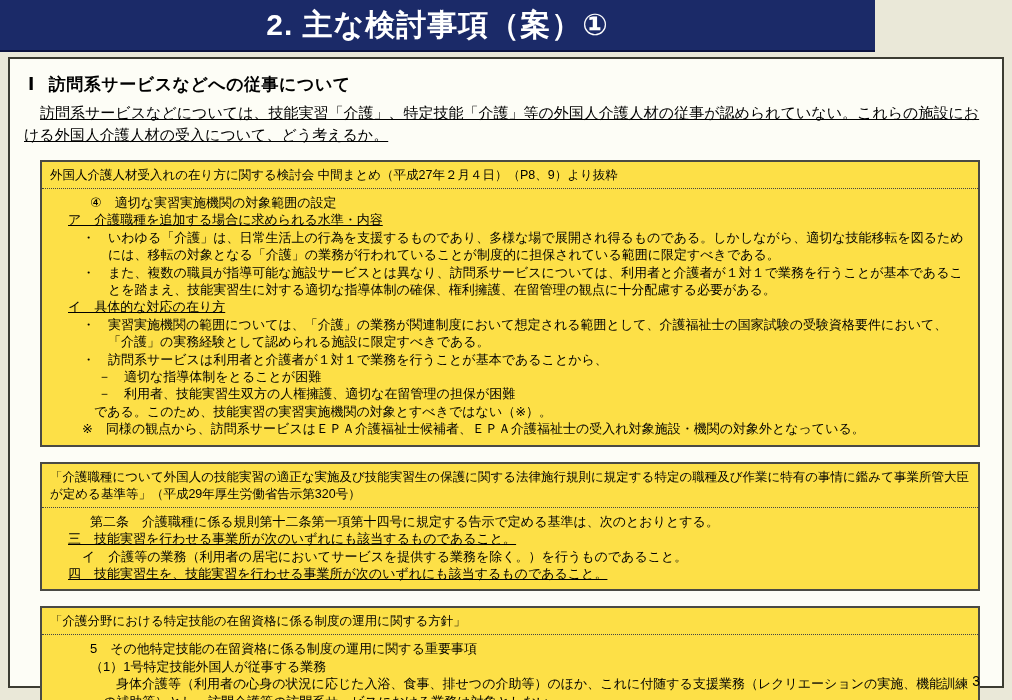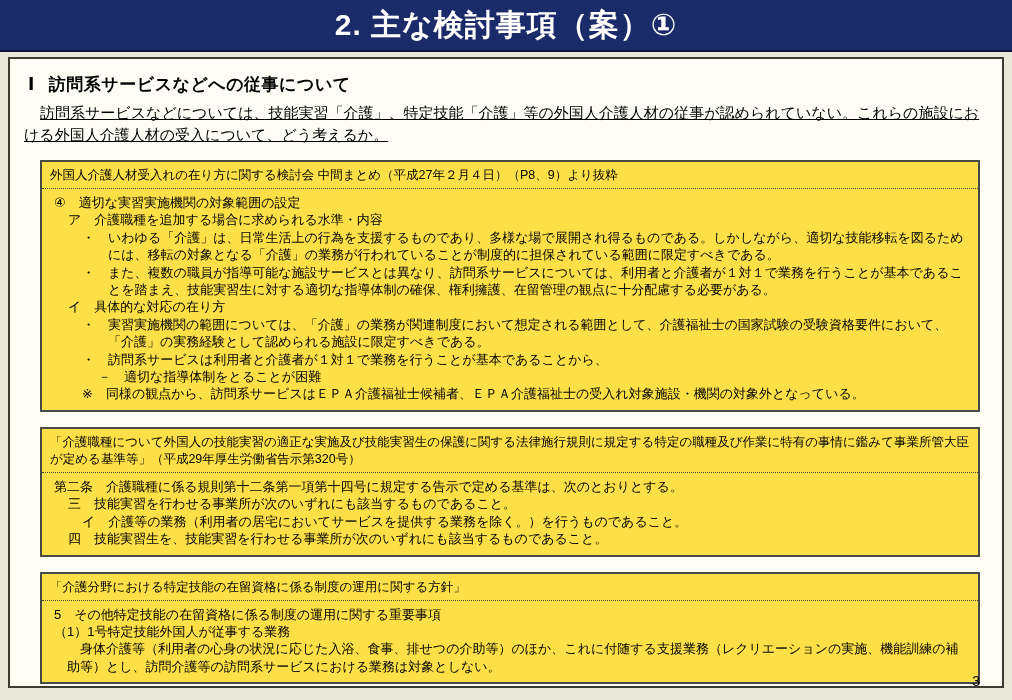--- a/index.html
+++ b/index.html
@@ -5,21 +5,21 @@
   html,body{margin:0;padding:0;}
   body{
     width:1012px;height:700px;position:relative;overflow:hidden;
     background:#eae8d8;
     font-family:"Liberation Sans","DejaVu Sans",sans-serif;
     color:#000;
     -webkit-font-smoothing:antialiased;
   }
   
   .titlebar{
-    position:absolute;top:0;left:0;width:1012px;height:50px;
+    position:absolute;top:0;left:0;width:875px;height:50px;
     background:#1b2a68;border-bottom:2px solid #0c1440;
     display:flex;align-items:center;justify-content:center;
   }
   .titlebar .title{
     color:#ffffff;font-size:30px;font-weight:bold;letter-spacing:1px;
   }
   
   .frame{
     position:absolute;top:57px;left:8px;right:8px;bottom:12px;
     background:#fdfdf6;border:2px solid #3c3c32;
@@ -39,22 +39,22 @@
     background:#fde047;border:2px solid #4a4a44;
     margin:0 12px 0 20px;
   }
   .qbox-title{
     font-size:12.5px;line-height:17px;
     padding:5px 8px 4px 8px;
     border-bottom:1px dotted #444;
   }
   .qbox-body{padding:5px 8px 7px 8px;}
   .bodyline{font-size:13px;line-height:17.4px;}
-  .lv0{padding-left:30px;text-indent:-26px;}
-  .lv1{padding-left:44px;text-indent:-26px;}
+  .lv0{padding-left:30px;text-indent:-26px;margin-left:36px;}
+  .lv1{padding-left:44px;text-indent:-26px;text-decoration:underline;}
   .lv2{padding-left:58px;text-indent:-26px;}
   .lv3{padding-left:74px;text-indent:-26px;}
   .flat{text-indent:0 !important;}
   .lv0.flat{padding-left:4px;}
   .lv2.flat{padding-left:44px;}
   .findent{text-indent:13px !important;padding-left:17px !important;}
   
   .page-number{
     position:absolute;right:22px;bottom:-2px;
     font-size:14px;line-height:14px;color:#000;background:transparent;
@@ -80,20 +80,22 @@
     <div class="qbox-title">外国人介護人材受入れの在り方に関する検討会 中間まとめ（平成27年２月４日）（P8、9）より抜粋</div>
     <div class="qbox-body">
         <div class="bodyline lv0">④　適切な実習実施機関の対象範囲の設定</div>
         <div class="bodyline lv1">ア　介護職種を追加する場合に求められる水準・内容</div>
         <div class="bodyline lv2">・　いわゆる「介護」は、日常生活上の行為を支援するものであり、多様な場で展開され得るものである。しかしながら、適切な技能移転を図るためには、移転の対象となる「介護」の業務が行われていることが制度的に担保されている範囲に限定すべきである。</div>
         <div class="bodyline lv2">・　また、複数の職員が指導可能な施設サービスとは異なり、訪問系サービスについては、利用者と介護者が１対１で業務を行うことが基本であることを踏まえ、技能実習生に対する適切な指導体制の確保、権利擁護、在留管理の観点に十分配慮する必要がある。</div>
         <div class="bodyline lv1">イ　具体的な対応の在り方</div>
         <div class="bodyline lv2">・　実習実施機関の範囲については、「介護」の業務が関連制度において想定される範囲として、介護福祉士の国家試験の受験資格要件において、「介護」の実務経験として認められる施設に限定すべきである。</div>
         <div class="bodyline lv2">・　訪問系サービスは利用者と介護者が１対１で業務を行うことが基本であることから、</div>
         <div class="bodyline lv3">－　適切な指導体制をとることが困難</div>
+        <div class="bodyline lv3">－　利用者、技能実習生双方の人権擁護、適切な在留管理の担保が困難</div>
+        <div class="bodyline lv2 flat">である。このため、技能実習の実習実施機関の対象とすべきではない（※）。</div>
         <div class="bodyline lv2">※　同様の観点から、訪問系サービスはＥＰＡ介護福祉士候補者、ＥＰＡ介護福祉士の受入れ対象施設・機関の対象外となっている。</div>
       </div>
   </div>
 
   <div class="gap"></div>
 
   <div class="qbox">
     <div class="qbox-title">「介護職種について外国人の技能実習の適正な実施及び技能実習生の保護に関する法律施行規則に規定する特定の職種及び作業に特有の事情に鑑みて事業所管大臣が定める基準等」（平成29年厚生労働省告示第320号）</div>
     <div class="qbox-body">
         <div class="bodyline lv0 flat">第二条　介護職種に係る規則第十二条第一項第十四号に規定する告示で定める基準は、次のとおりとする。</div>

